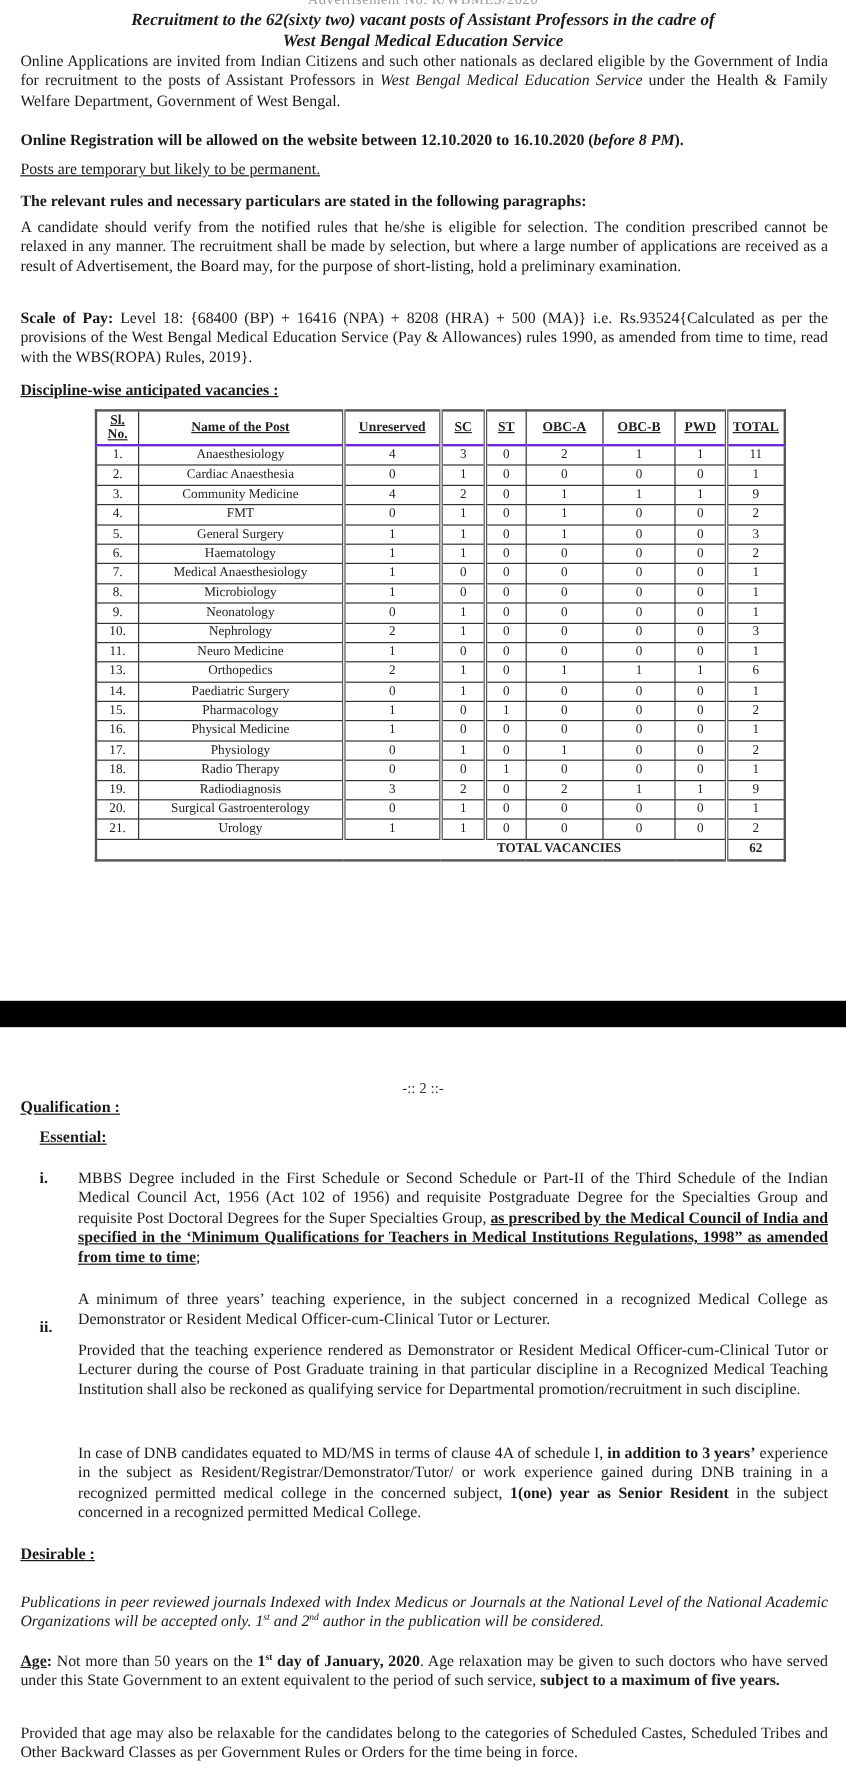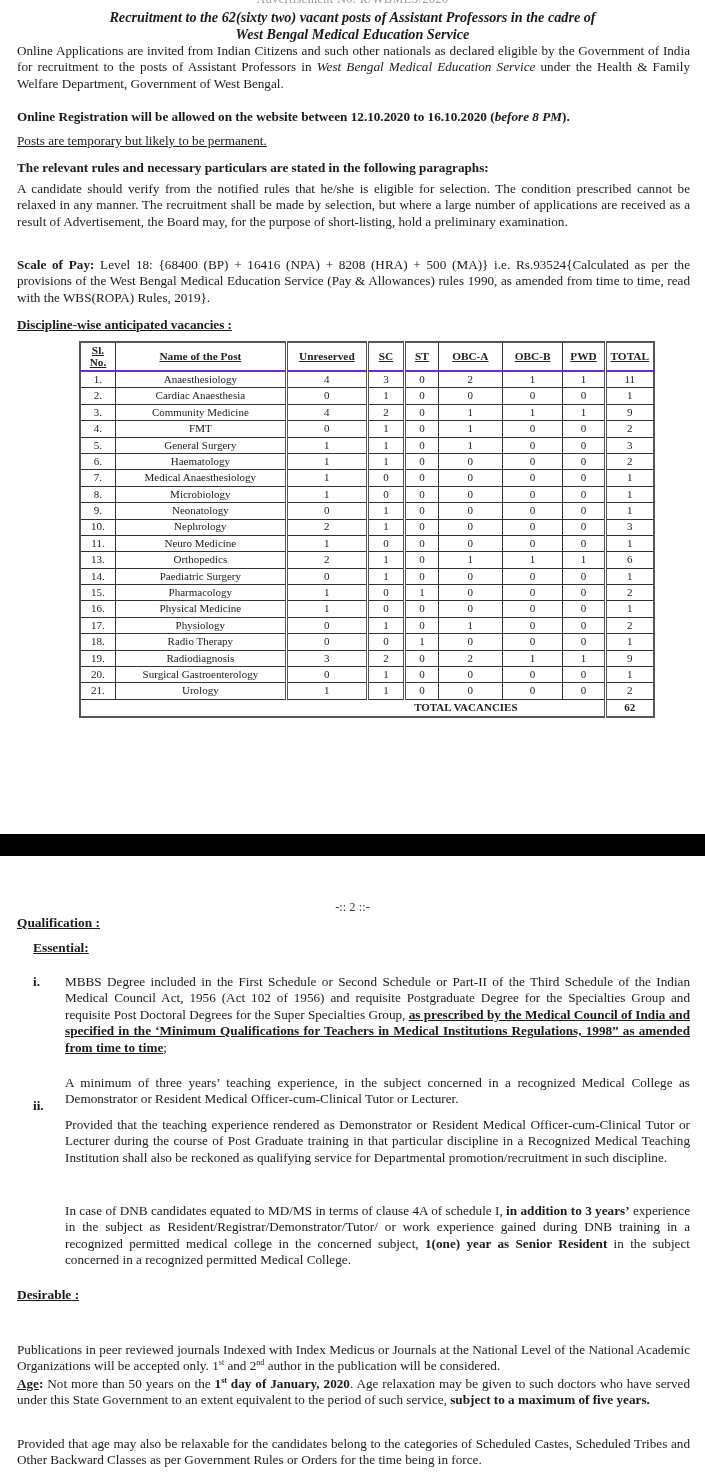--- a/index.html
+++ b/index.html
@@ -347,18 +347,18 @@
 
   <div class="li-num" style="top:219px;margin-top:23px;">ii.</div>
   <div class="li-body" style="top:219px;">A minimum of three years’ teaching experience, in the subject concerned in a recognized Medical College as Demonstrator or Resident Medical Officer-cum-Clinical Tutor or Lecturer.</div>
 
   <div class="li-body" style="top:261px;">Provided that the teaching experience rendered as Demonstrator or Resident Medical Officer-cum-Clinical Tutor or Lecturer during the course of Post Graduate training in that particular discipline in a Recognized Medical Teaching Institution shall also be reckoned as qualifying service for Departmental promotion/recruitment in such discipline.</div>
 
   <div class="li-body" style="top:347px;"><span>In case of DNB candidates equated to MD/MS in terms of clause 4A of schedule I, </span><span class="b">in addition to 3 years’</span><span> experience in the subject as Resident/Registrar/Demonstrator/Tutor/ or work experience gained during DNB training in a recognized permitted medical college in the concerned subject, </span><span class="b">1(one) year as Senior Resident</span><span> in the subject concerned in a recognized permitted Medical College.</span></div>
 
   <div class="heading" style="top:431px;"><span>Desirable</span><span class="colon"> :</span></div>
 
-  <div class="para" style="top:486px;"><span>Publications in peer reviewed journals Indexed with Index Medicus or Journals at the National Level of the National Academic Organizations will be accepted only. 1</span><sup>st</sup><span> and 2</span><sup>nd</sup><span> author in the publication will be considered.</span></div>
+  <div class="para" style="top:471px;font-style:italic;"><span>Publications in peer reviewed journals Indexed with Index Medicus or Journals at the National Level of the National Academic Organizations will be accepted only. 1</span><sup>st</sup><span> and 2</span><sup>nd</sup><span> author in the publication will be considered.</span></div>
 
   <div class="para" style="top:520px;"><span class="bu">Age</span><span class="b">:</span><span> Not more than 50 years on the </span><span class="b">1</span><sup class="b">st</sup><span class="b"> day of January, 2020</span><span>. Age relaxation may be given to such doctors who have served under this State Government to an extent equivalent to the period of such service, </span><span class="b">subject to a maximum of five years.</span></div>
 
   <div class="para" style="top:580px;">Provided that age may also be relaxable for the candidates belong to the categories of Scheduled Castes, Scheduled Tribes and Other Backward Classes as per Government Rules or Orders for the time being in force.</div>
 </div>
 
 </body></html>

